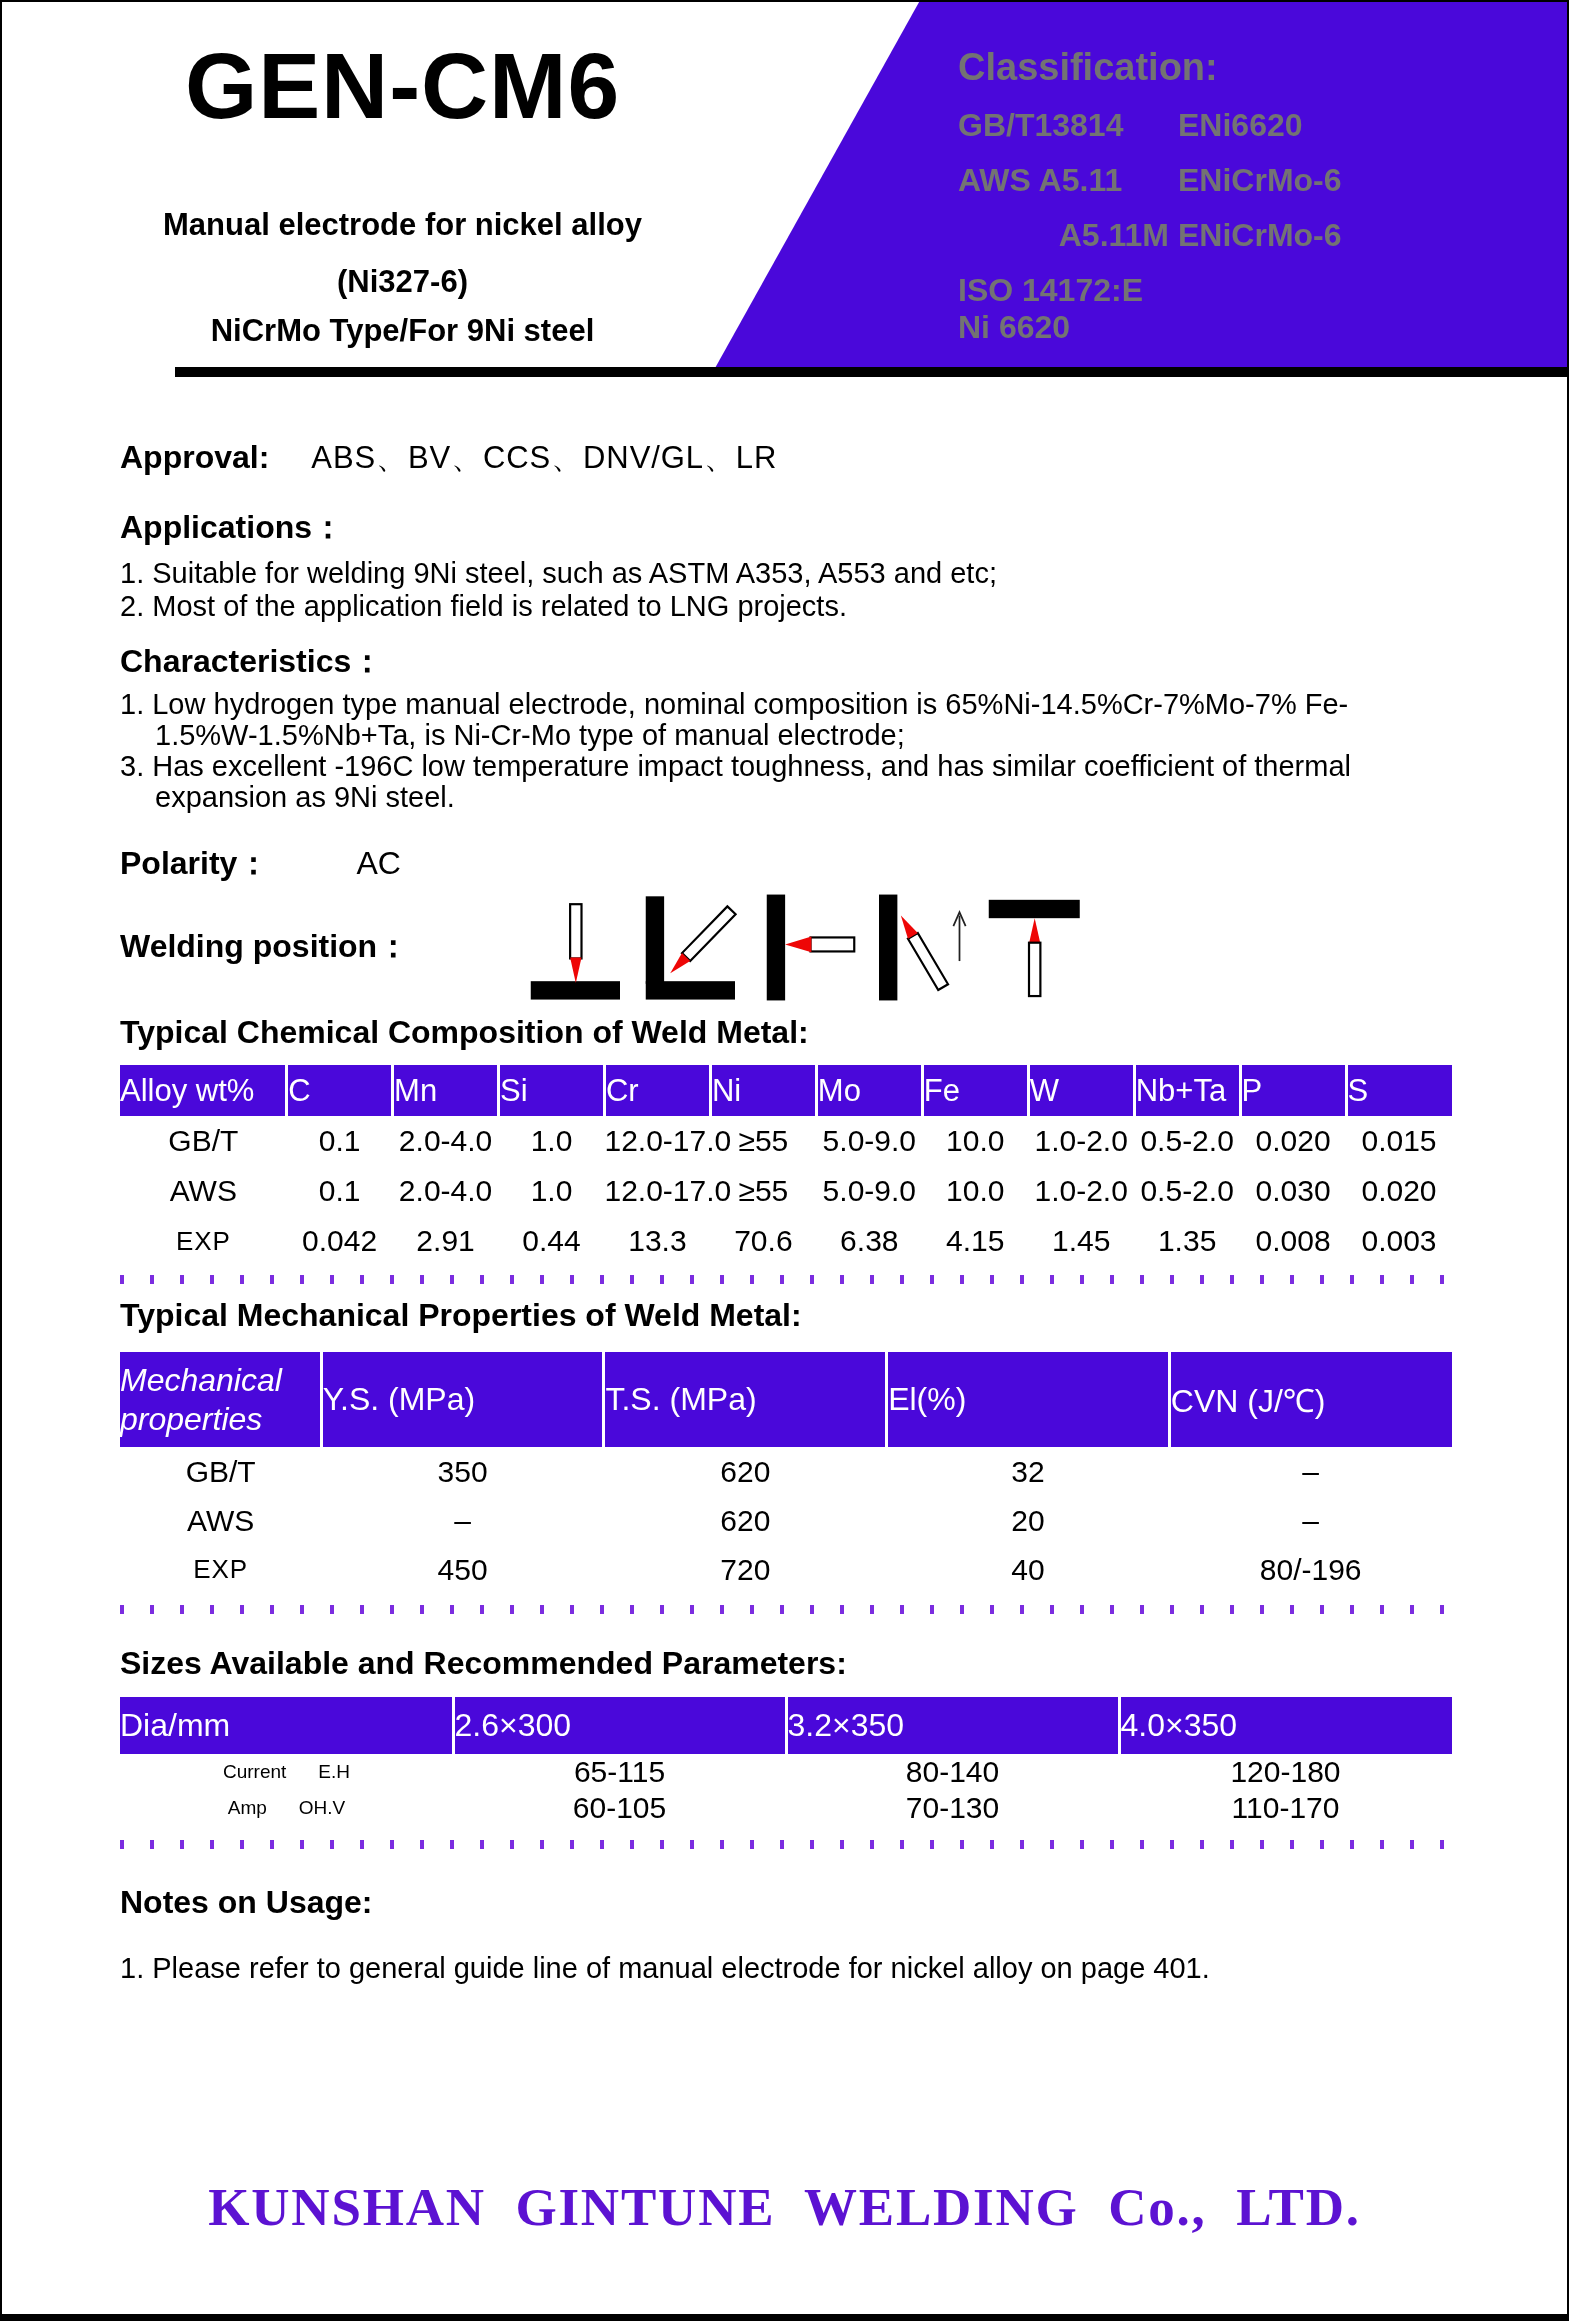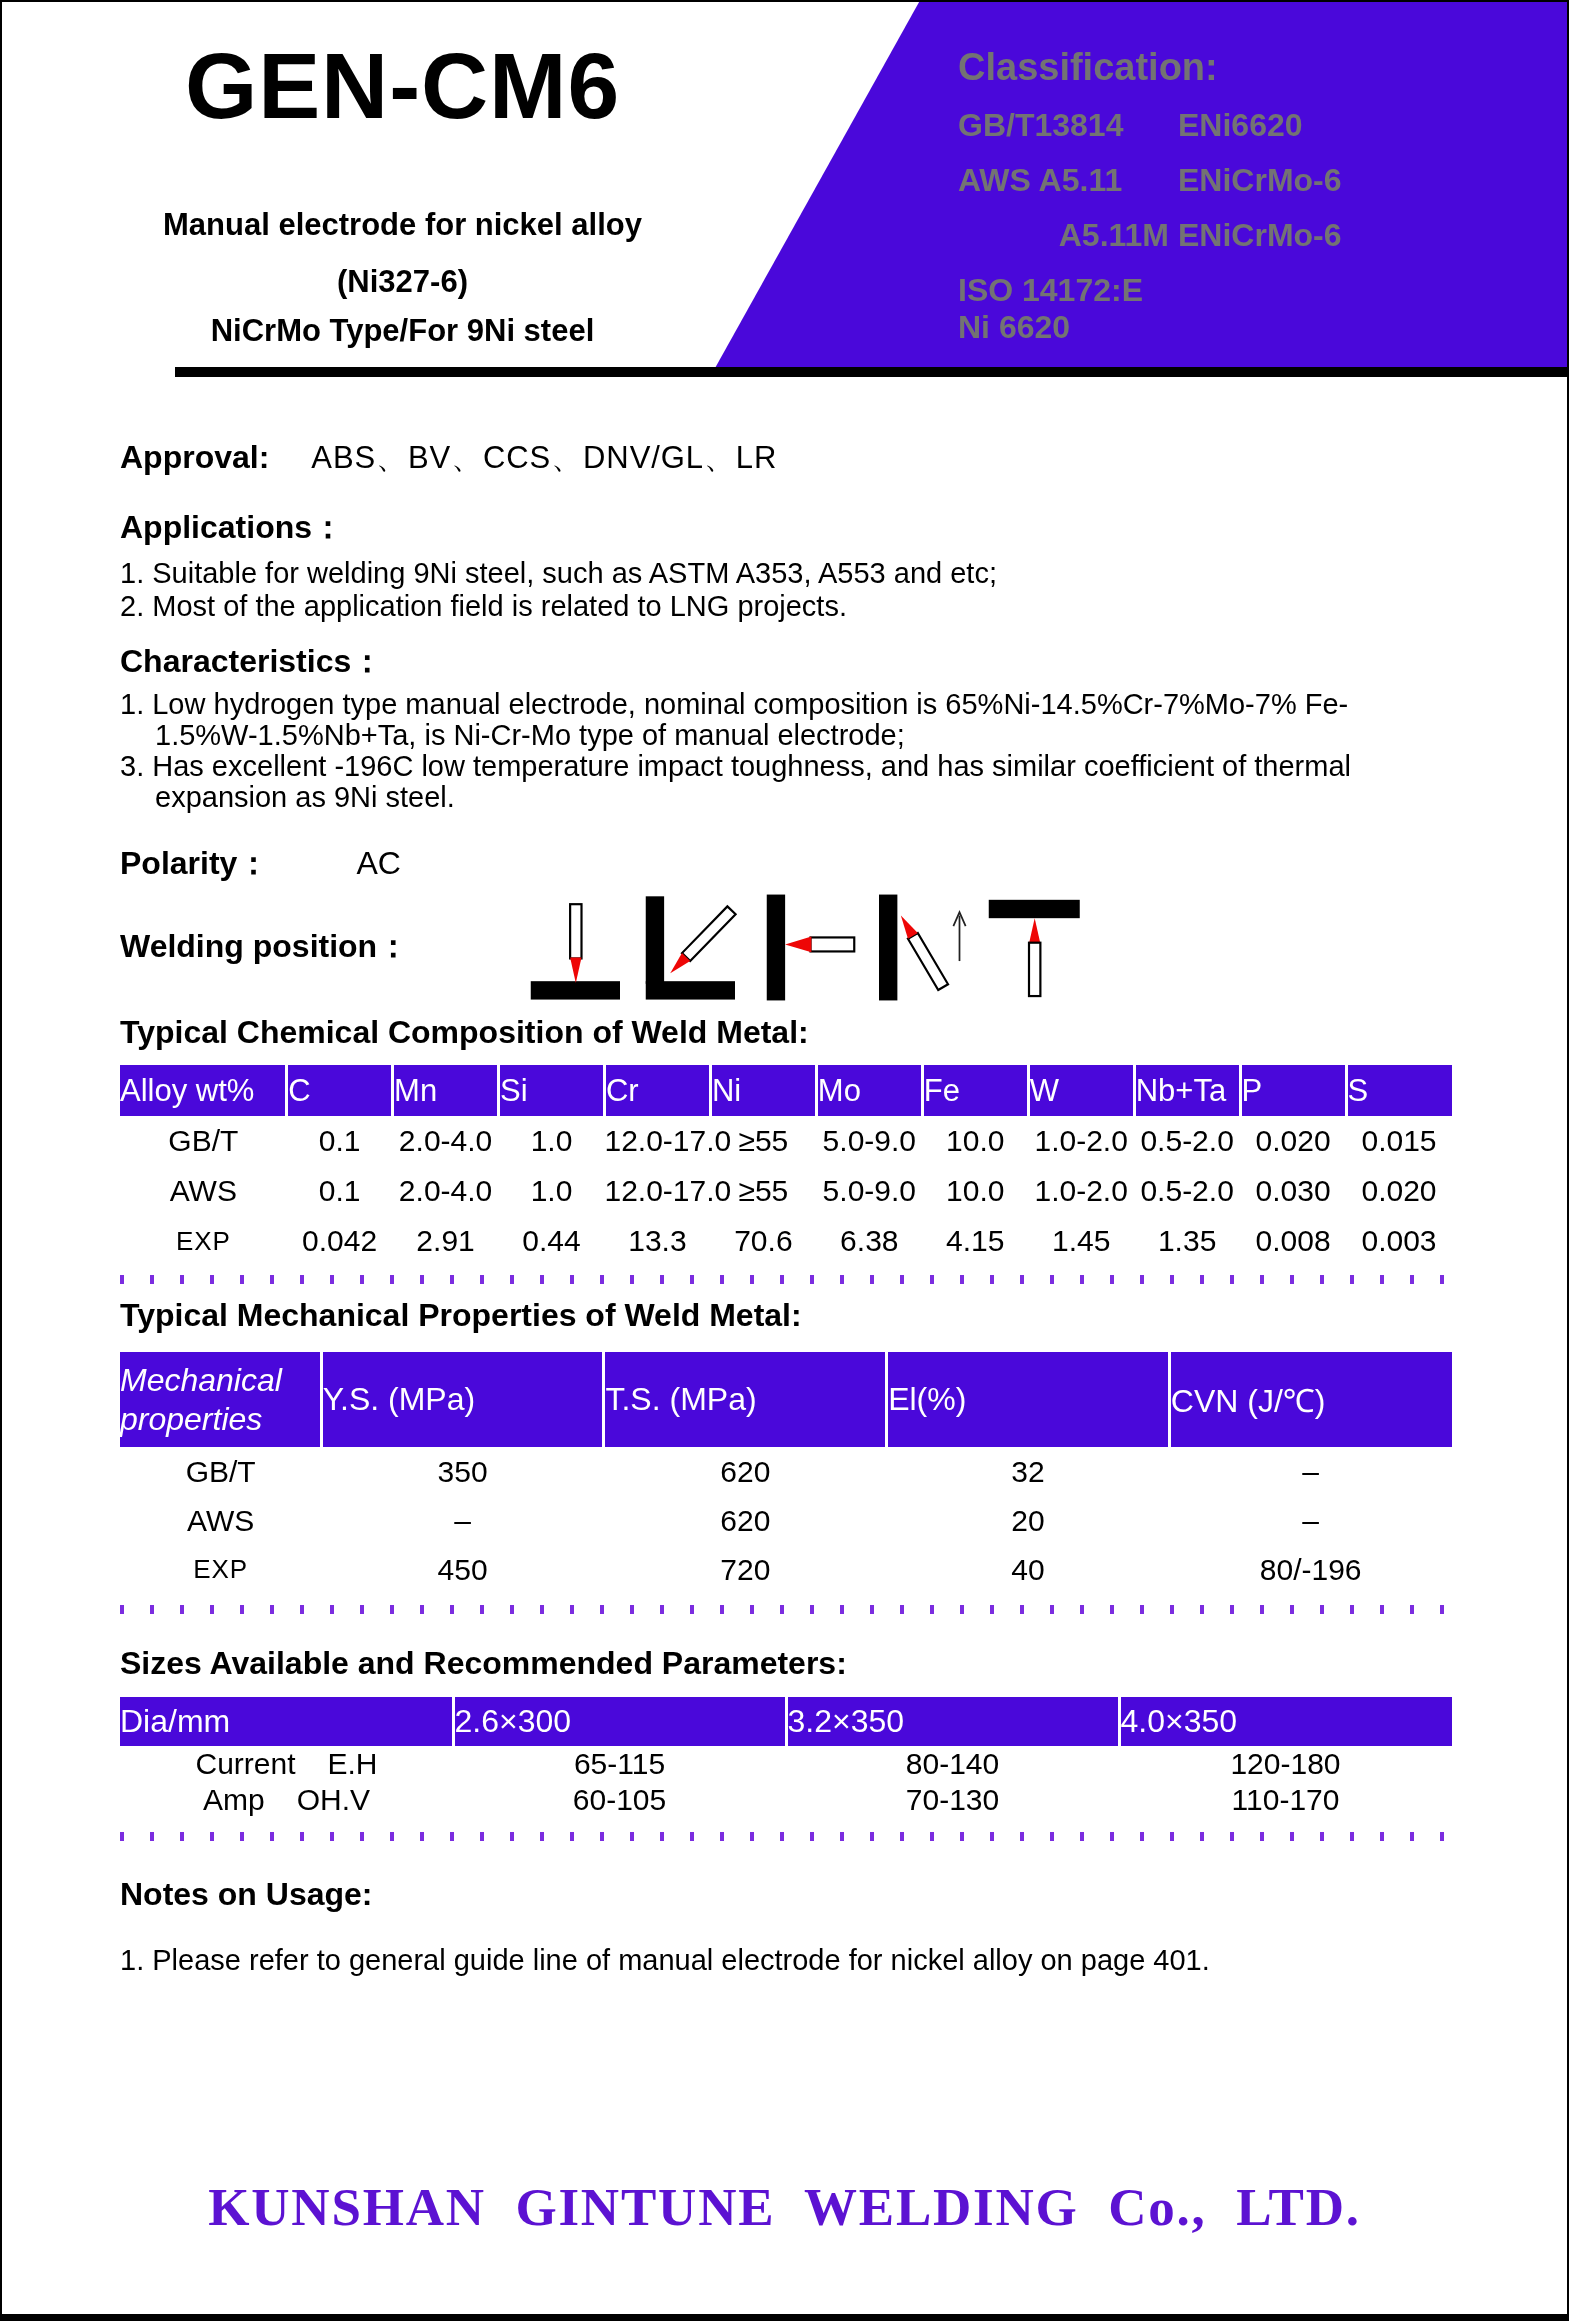--- a/index.html
+++ b/index.html
@@ -72,23 +72,23 @@
   .tbl td{text-align:center;font-size:30px;white-space:nowrap;vertical-align:middle;padding:0;}
   .chem th{height:51px;}
   .chem th:first-child{width:12.4%;}
   .chem td{height:50px;}
   .rowlabel{font-size:31px;}
   tr.exp .rowlabel{font-size:26px;letter-spacing:0.9px;}
   .mech th{height:95px;font-size:32px;}
   .mech th:first-child{width:15%;}
   .mech th .wrap{display:inline-block;max-width:182px;white-space:normal;line-height:1.2;font-style:italic;}
   .mech td{height:49px;}
-  .sizes th{height:49px;font-size:32px;}
+  .sizes th{height:57px;font-size:32px;}
   .sizes td{height:36px;font-size:30px;}
-  .splitrow{display:flex;justify-content:center;align-items:flex-start;gap:32px;font-size:30px;}
+  .splitrow{display:flex;justify-content:center;align-items:flex-start;gap:32px;font-size:19px;}
   .dotted{height:9px;margin-top:9px;
     background-image:repeating-linear-gradient(90deg,var(--dot) 0,var(--dot) 4.5px,transparent 4.5px,transparent 30px);}
   .dotted.d2{margin-top:11px;}
   .dotted.d3{margin-top:14.5px;}
   
   .notes{margin-top:35px;}
   .notes .item{font-size:29px;margin:31px 0 0 0;}
   .footer{position:absolute;left:0;right:0;top:2175px;text-align:center;
     color:var(--footer-purple);font-size:53px;font-weight:700;
     letter-spacing:1.8px;word-spacing:14.5px;margin:0;font-family:Liberation Serif, serif;}

